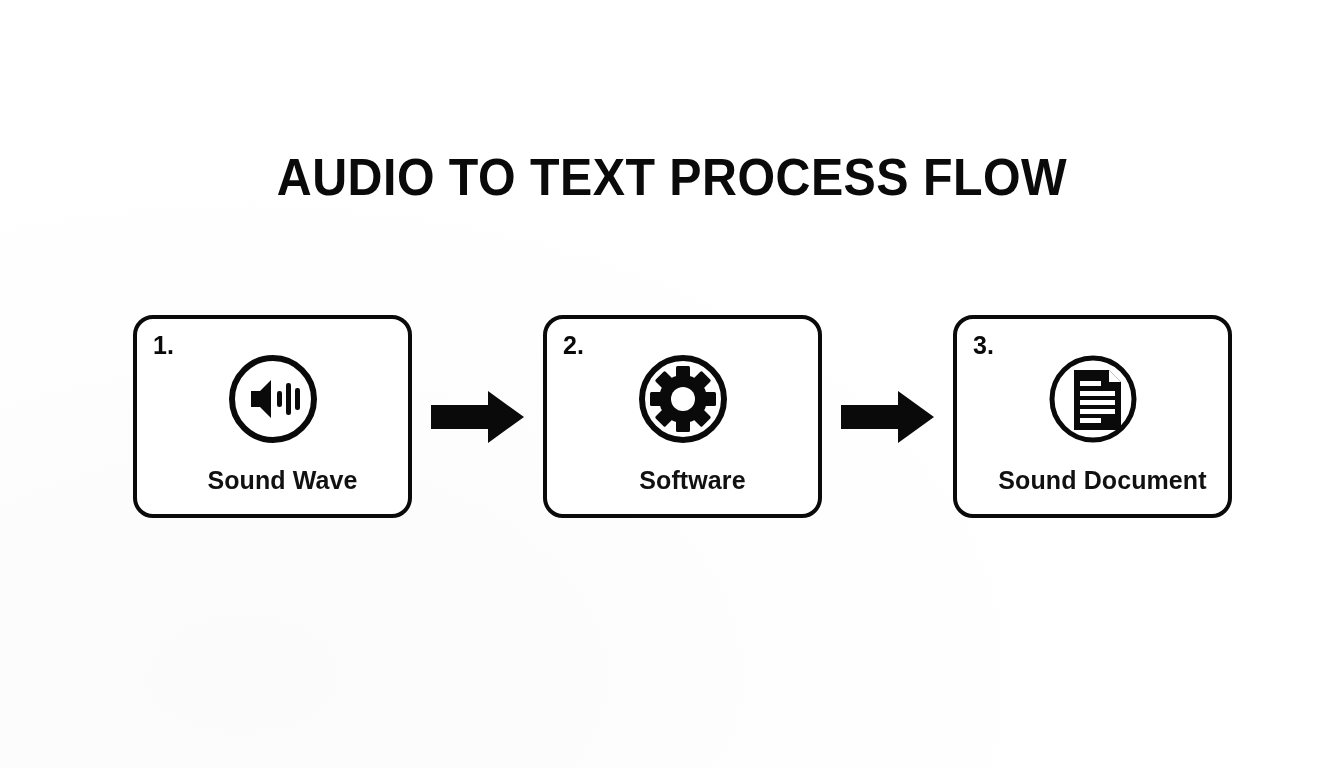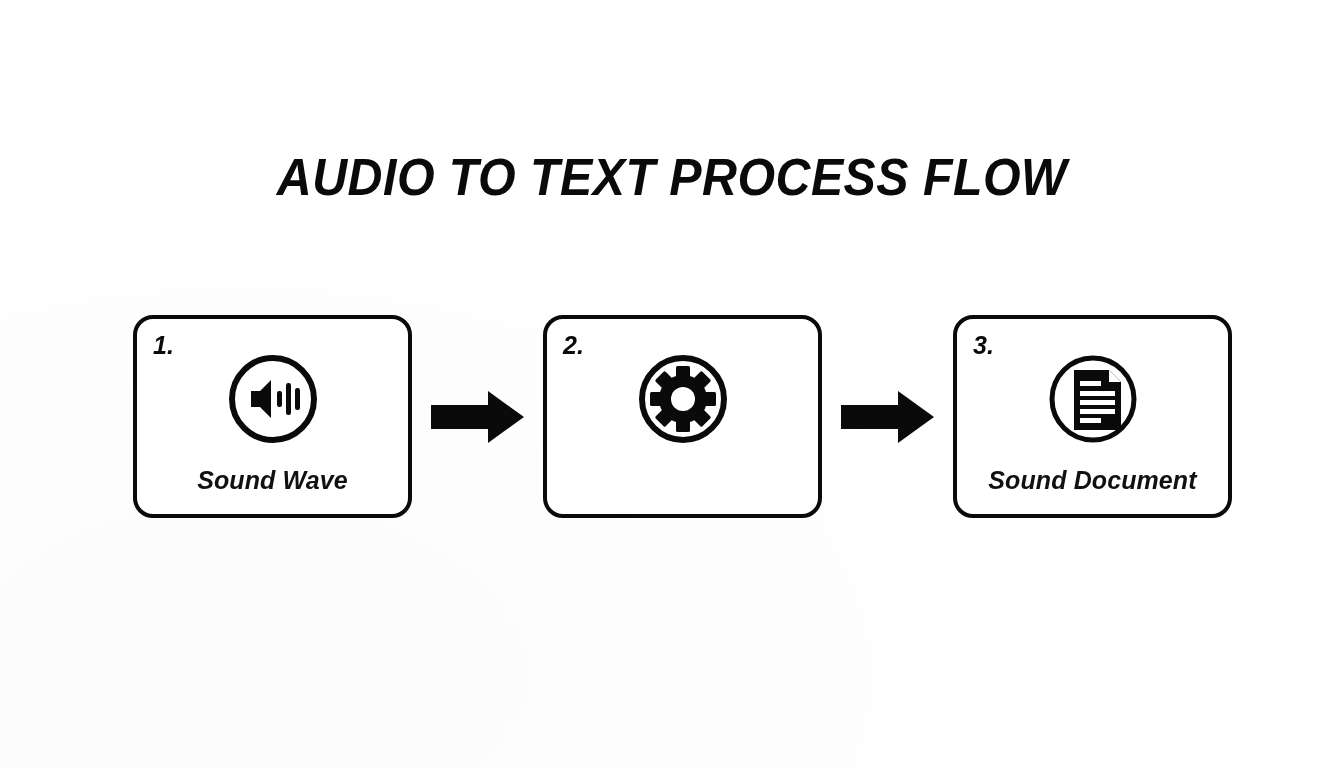--- a/index.html
+++ b/index.html
@@ -16,21 +16,20 @@
     position: relative;
   }
 
   
   #canvas {
     position: absolute;
     inset: 0;
     background:
       radial-gradient(ellipse at 18% 88%, #fbfbfb 0%, #ffffff 55%),
       linear-gradient(160deg, #fdfdfd 0%, #ffffff 40%, #ffffff 100%);
-    font-style: italic;
   }
 
   
   #title {
     position: absolute;
     top: 148px;
     left: 0;
     width: 1344px;
     text-align: center;
     font-family: "Liberation Sans", sans-serif;
@@ -94,20 +93,21 @@
     bottom: 19px;
     left: 0;
     width: 100%;
     text-align: center;
     font-family: "Liberation Sans", sans-serif;
     font-weight: 600;
     font-size: 25px;
     line-height: 30px;
     color: #111111;
     letter-spacing: 0.1px;
+    padding-left: 10px;
   }
 
   
   .arrow {
     flex: 0 0 auto;
     width: 93px;
     height: 56px;
     display: block;
   }
 
@@ -178,20 +178,21 @@
               <g transform="rotate(315)">
                 <rect x="-7" y="-33" width="14" height="15" rx="1.5"></rect>
               </g>
             </g>
             <circle cx="0" cy="0" r="24" fill="#0a0a0a"></circle>
             <circle cx="0" cy="0" r="12" fill="#ffffff"></circle>
           </g>
         </svg>
       </div>
 
+      <div class="card-label">Software</div>
     </div>
 
     <div class="arrow">
       <svg width="93" height="56" viewBox="0 0 93 56" aria-hidden="true">
         <path d="M0 16 L57 16 L57 2 L93 28 L57 54 L57 40 L0 40 Z" fill="#0a0a0a"></path>
       </svg>
     </div>
 
     <div class="card">
       <div class="card-number">3.</div>

